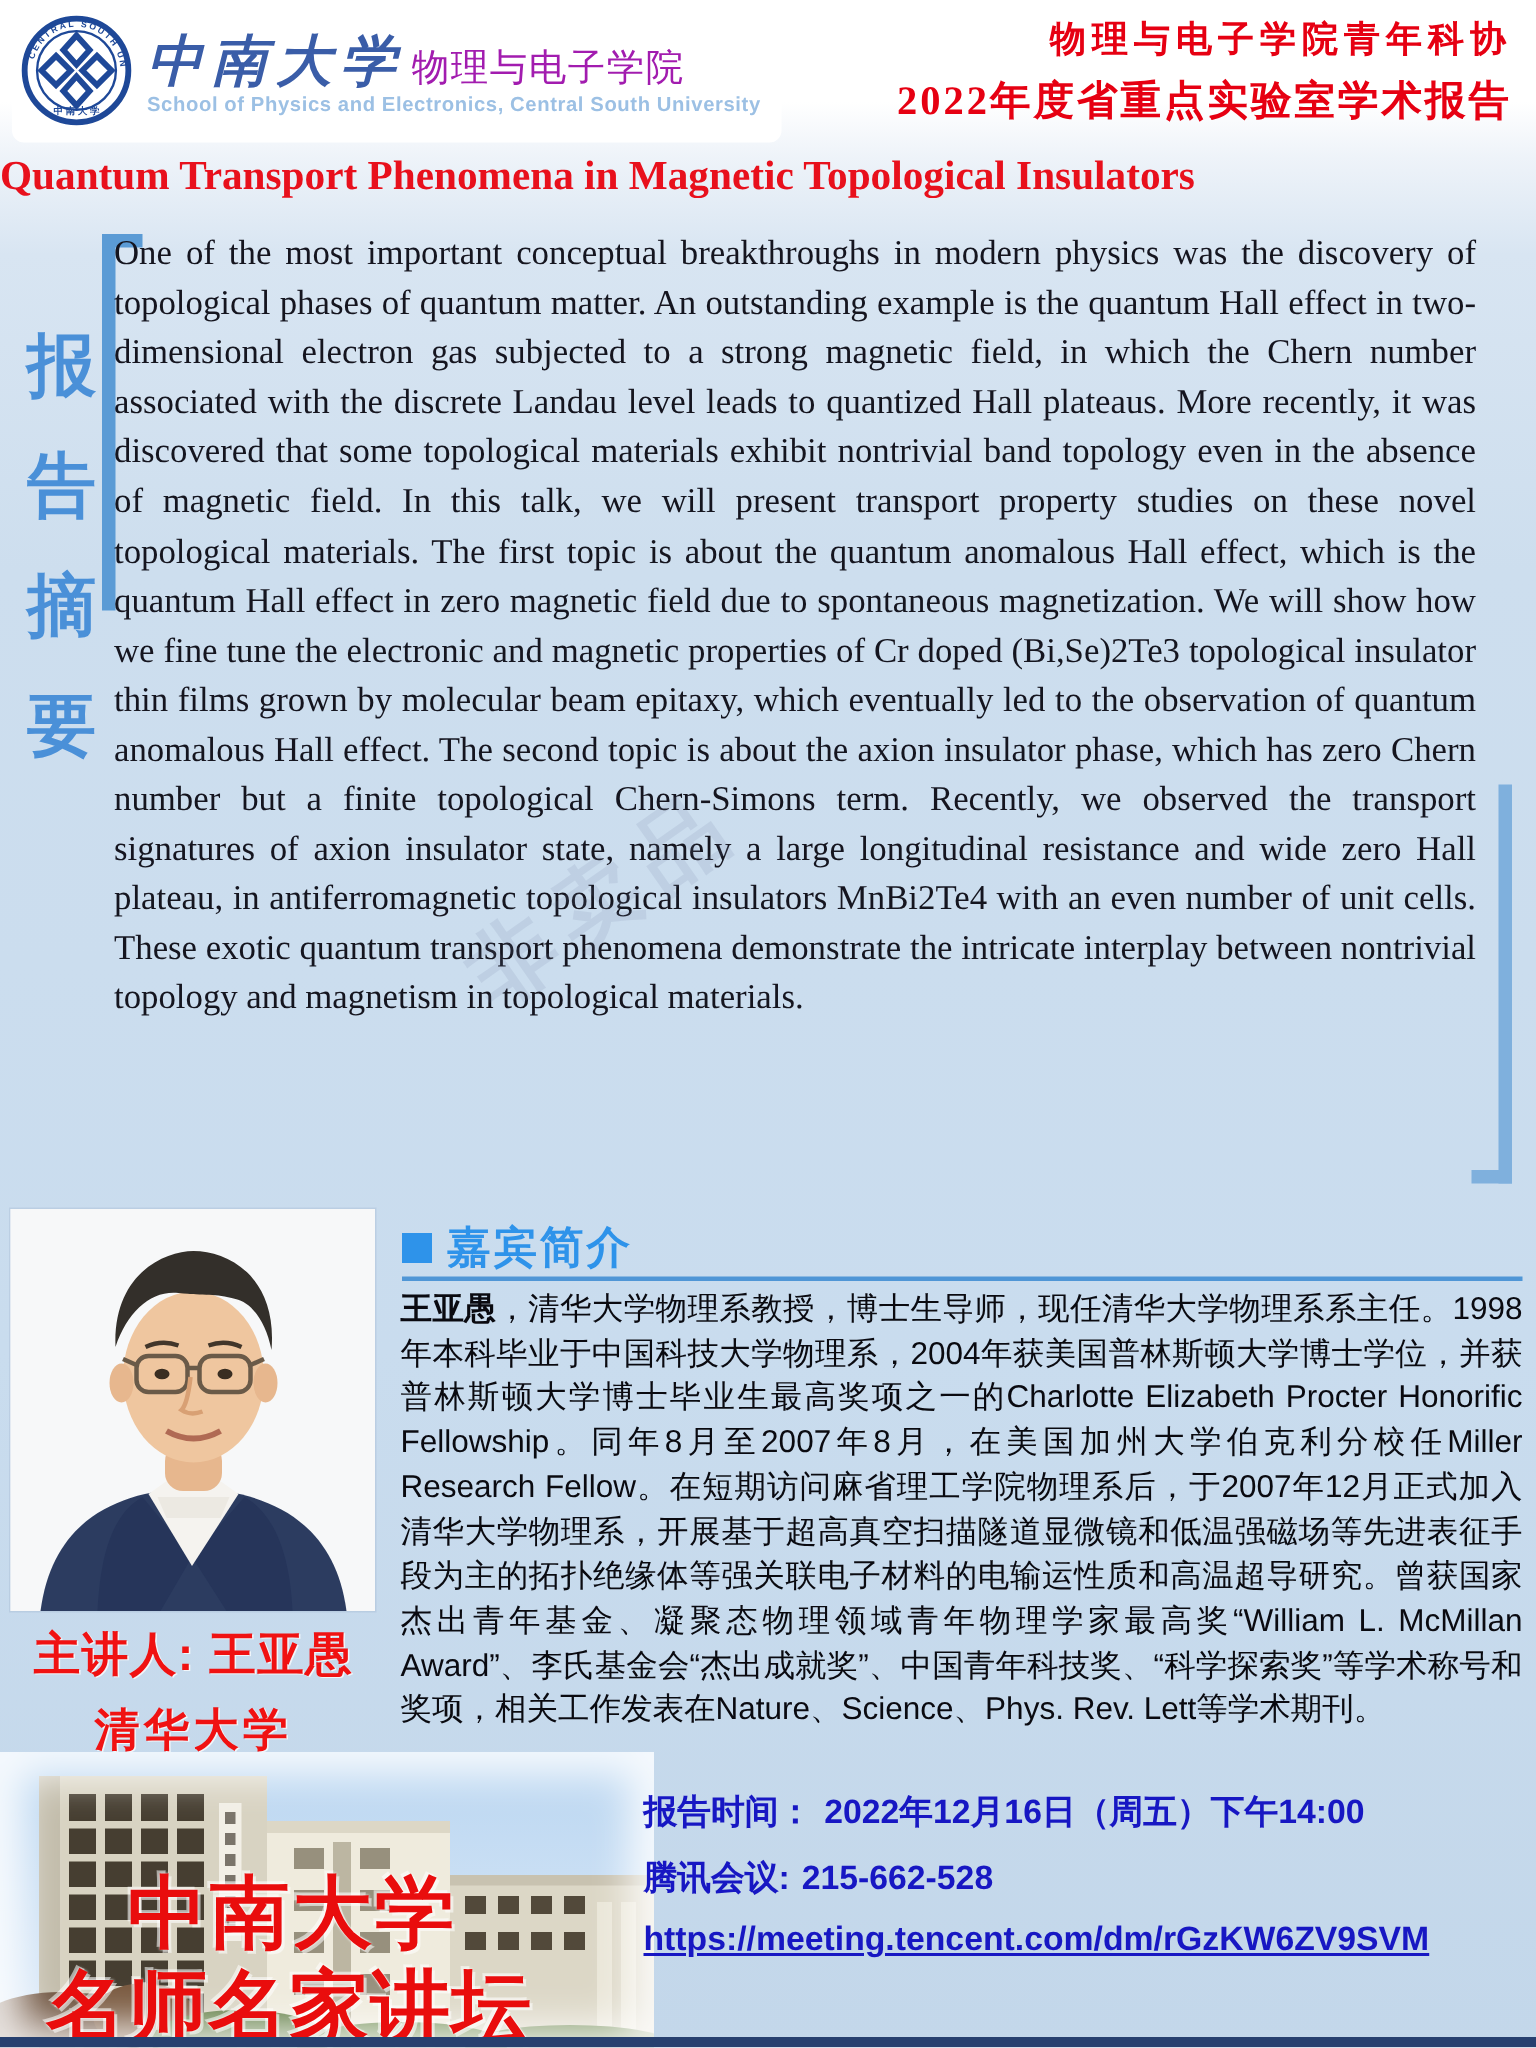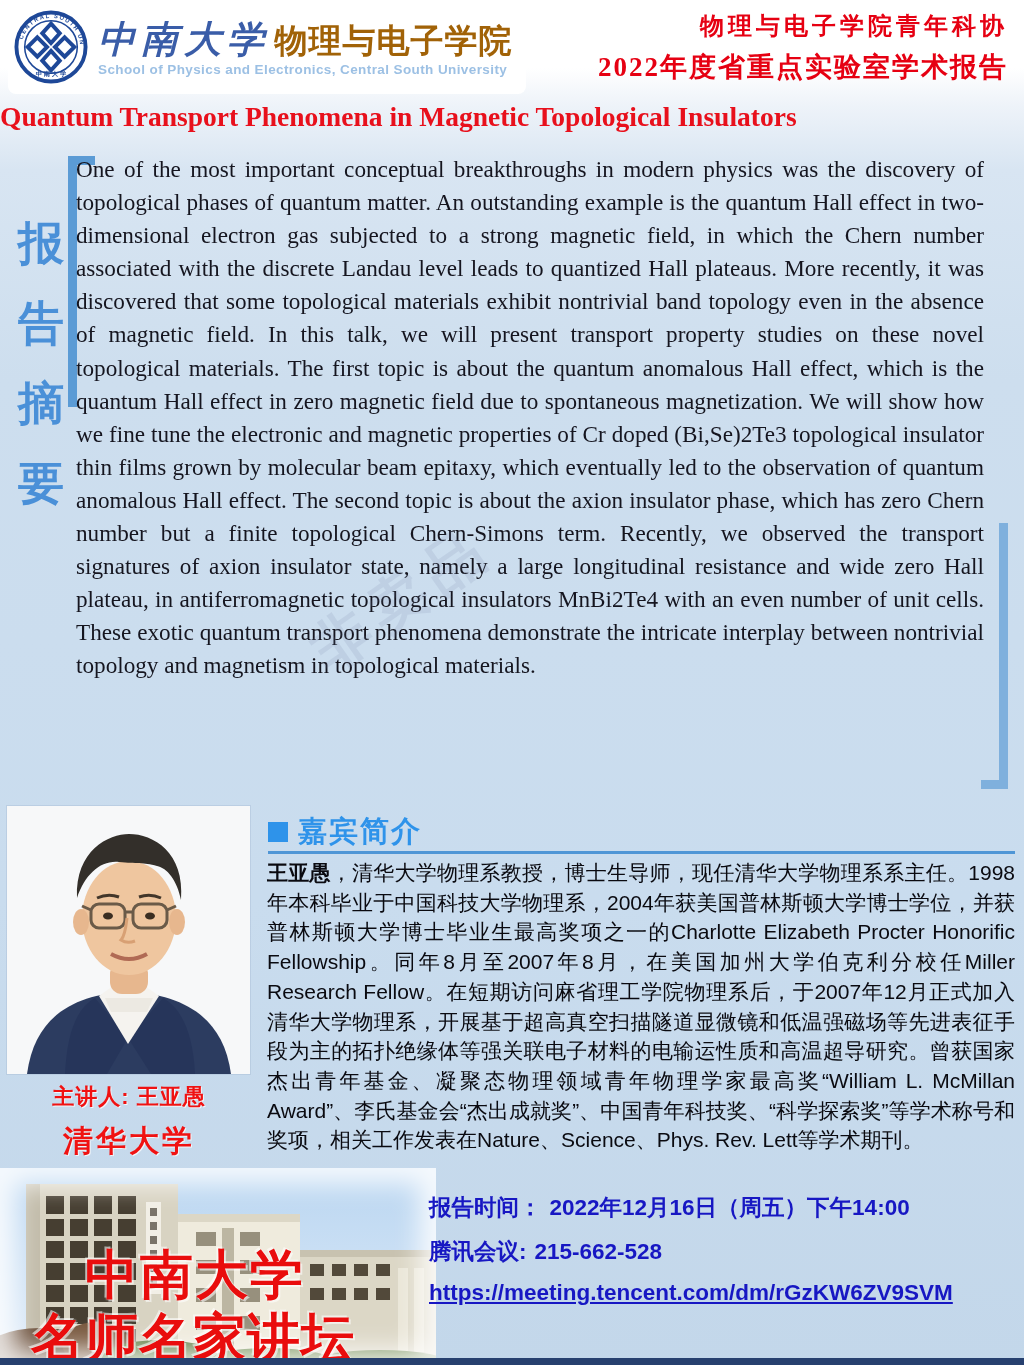--- a/index.html
+++ b/index.html
@@ -7,21 +7,21 @@
   .poster{
     position:relative;width:1024px;height:1365px;overflow:hidden;
     background:linear-gradient(180deg,#ffffff 0px,#ffffff 68px,#eef3f9 105px,#d8e5f2 170px,#cddeee 380px,#c9dcee 900px,#c3d7ea 1365px);
   }
   
   .logo-row{position:absolute;top:6px;left:8px;display:flex;align-items:center;gap:10px;
     background:#ffffff;border-radius:8px;padding:4px 14px 6px 6px;}
   .logo-names{display:flex;flex-direction:column;}
   .logo-cn{white-space:nowrap;line-height:1.05;}
   .logo-univ{font-size:37px;font-weight:900;color:#3a5da8;letter-spacing:6px;font-style:italic;}
-  .logo-school{font-size:33px;font-weight:700;color:#a16207;letter-spacing:1px;}
+  .logo-school{font-size:25px;font-weight:400;color:#a21caf;letter-spacing:1px;}
   .logo-en{font-size:13.5px;font-weight:700;color:#9cc0e4;letter-spacing:.4px;margin-top:2px;}
   .header-right{position:absolute;top:10px;right:16px;text-align:right;color:#e60012;}
   .hr-line1{font-size:24px;font-weight:900;letter-spacing:4px;}
   .hr-line2{font-size:27px;font-weight:900;letter-spacing:2px;margin-top:7px;font-family:"Liberation Serif","DejaVu Serif",serif;margin-left:47px;}
   
   .main-title{position:absolute;top:101px;left:0;width:100%;text-align:left;
     font-family:"Liberation Serif","DejaVu Serif",serif;font-weight:700;font-size:27.5px;color:#e8101c;}
   
   .side-label{position:absolute;top:220px;left:16px;width:50px;display:flex;flex-direction:column;gap:34px;
     font-size:46px;font-weight:900;color:#4a90d8;line-height:1;text-align:center;}
@@ -31,21 +31,21 @@
   .bracket-right::after{content:"";position:absolute;bottom:0;right:0;width:27px;height:9px;background:#7fb0dd;}
   .abstract-body{position:absolute;top:153px;left:76px;width:908px;
     font-family:"Liberation Serif","DejaVu Serif",serif;font-size:23.2px;line-height:33.1px;
     text-align:justify;color:#15151f;}
   .watermark{position:absolute;top:560px;left:300px;transform:rotate(-35deg);
     font-size:58px;letter-spacing:10px;color:rgba(110,130,165,0.14);font-weight:700;pointer-events:none;}
   
   .speaker-photo{position:absolute;top:806px;left:7px;width:243px;height:268px;background:#fbfbfb;
     box-shadow:0 0 0 1px rgba(160,180,205,.35);}
   .speaker-label{position:absolute;top:1082px;left:0;width:258px;text-align:center;color:#f01212;font-weight:900;}
-  .speaker-line1{font-size:22px;letter-spacing:1px;text-shadow:1px 1px 0 rgba(255,255,255,.75);}
+  .speaker-line1{font-size:31px;letter-spacing:1px;text-shadow:1px 1px 0 rgba(255,255,255,.75);}
   .speaker-line2{font-size:30px;letter-spacing:3px;margin-top:9px;text-shadow:1px 1px 0 rgba(255,255,255,.75);}
   .guest-heading{position:absolute;top:812px;left:268px;display:flex;align-items:center;gap:10px;}
   .guest-square{width:20px;height:20px;background:#2e93ea;}
   .guest-heading-text{font-size:29px;font-weight:900;color:#2e93ea;letter-spacing:2px;}
   .guest-underline{position:absolute;top:851px;left:268px;width:747px;height:3px;background:#4f96d6;}
   .guest-bio{position:absolute;top:858px;left:267px;width:748px;font-size:21px;line-height:29.7px;
     text-align:justify;color:#0a0a10;}
   .bio-name{font-weight:900;}
   
   .building{position:absolute;top:1168px;left:0;width:436px;height:197px;}

